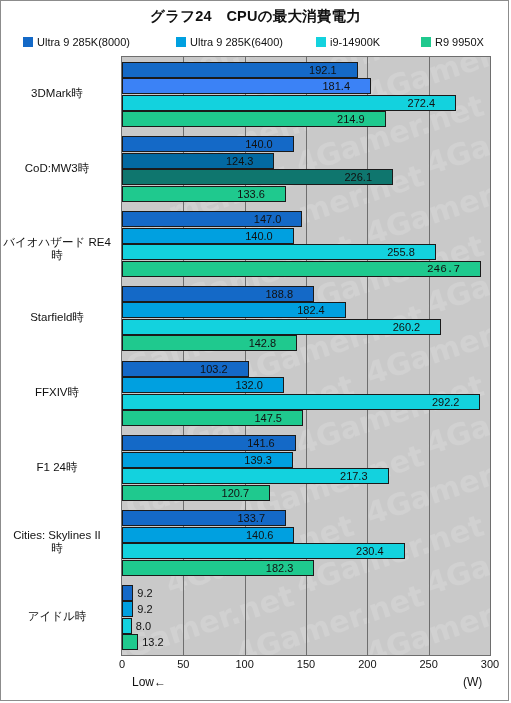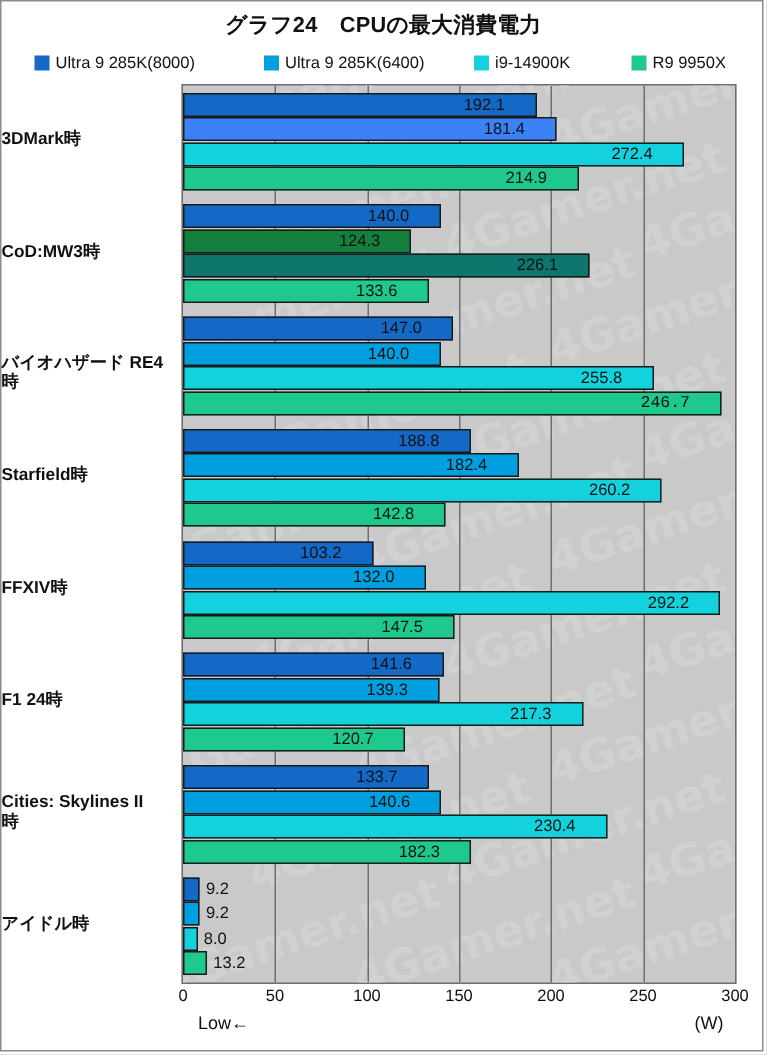--- a/index.html
+++ b/index.html
@@ -52,21 +52,21 @@
     display:flex;align-items:center;justify-content:flex-end;
   }
   .bar .v{font-size:11px;color:#111;padding-right:20px;white-space:nowrap;}
   .bar.out .v{
     position:absolute;left:100%;padding-left:5px;padding-right:0;color:#111;
   }
   
   #ylabels{position:absolute;left:0;top:55px;width:118px;height:600px;}
   .yl{
     position:absolute;right:6px;width:112px;
-    text-align:left;font-size:11.5px;color:#111;line-height:13px;font-weight:bold;
+    text-align:center;font-size:11.5px;color:#111;line-height:13px;
   }
   
   #xaxis{position:absolute;left:120px;top:657px;width:370px;height:16px;}
   .xt{
     position:absolute;top:0;font-size:11px;color:#111;
     transform:translateX(-50%);white-space:nowrap;
   }
   #lowmark{
     position:absolute;left:131px;top:674px;
     font-size:12px;color:#111;white-space:nowrap;
@@ -177,21 +177,21 @@
         </div>
         <div class="bar" style="left: 0px; top: 37.625px; width: 334.144px; background: rgb(19, 210, 222);">
           <span class="v">272.4</span>
         </div>
         <div class="bar" style="left: 0px; top: 54.125px; width: 263.611px; background: rgb(31, 201, 142);">
           <span class="v">214.9</span>
         </div>
         <div class="bar" style="left: 0px; top: 79.375px; width: 171.733px; background: rgb(20, 105, 199);">
           <span class="v">140.0</span>
         </div>
-        <div class="bar" style="left: 0px; top: 95.875px; width: 152.475px; background: #15803d;">
+        <div class="bar" style="left: 0px; top: 95.875px; width: 152.475px; background: #0369a1;">
           <span class="v">124.3</span>
         </div>
         <div class="bar" style="left: 0px; top: 112.375px; width: 271px; background: #0f766e;">
           <span class="v">226.1</span>
         </div>
         <div class="bar" style="left: 0px; top: 128.875px; width: 163.883px; background: rgb(31, 201, 142);">
           <span class="v">133.6</span>
         </div>
         <div class="bar" style="left: 0px; top: 154.125px; width: 180.32px; background: rgb(20, 105, 199);">
           <span class="v">147.0</span>

